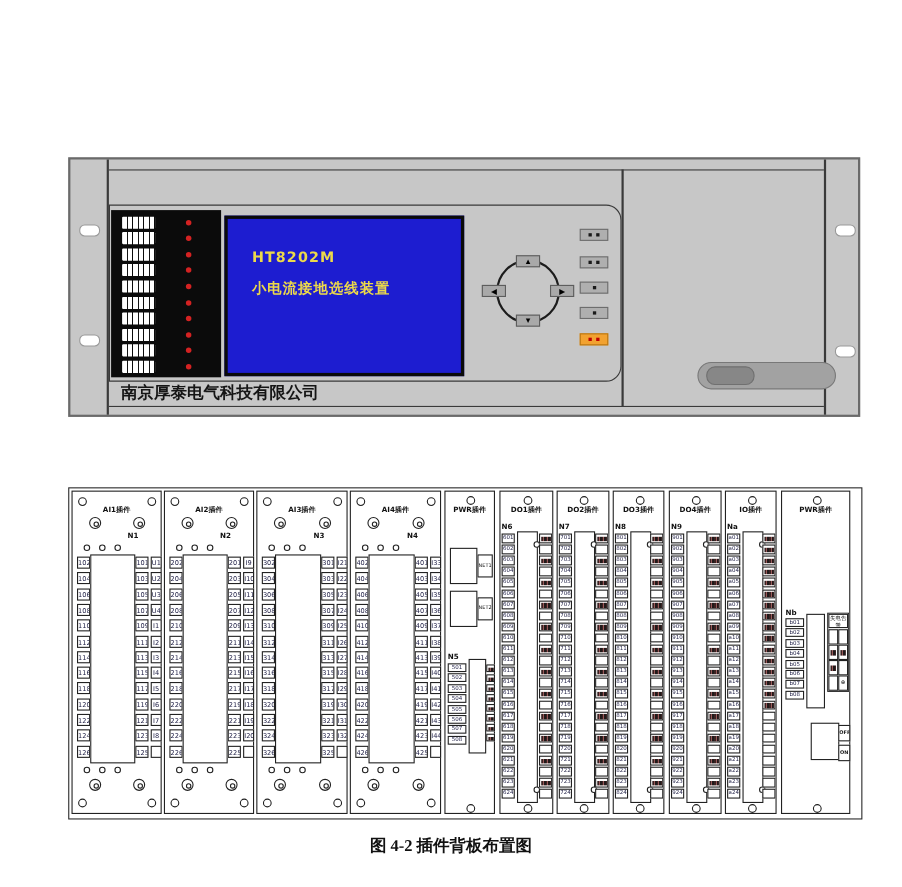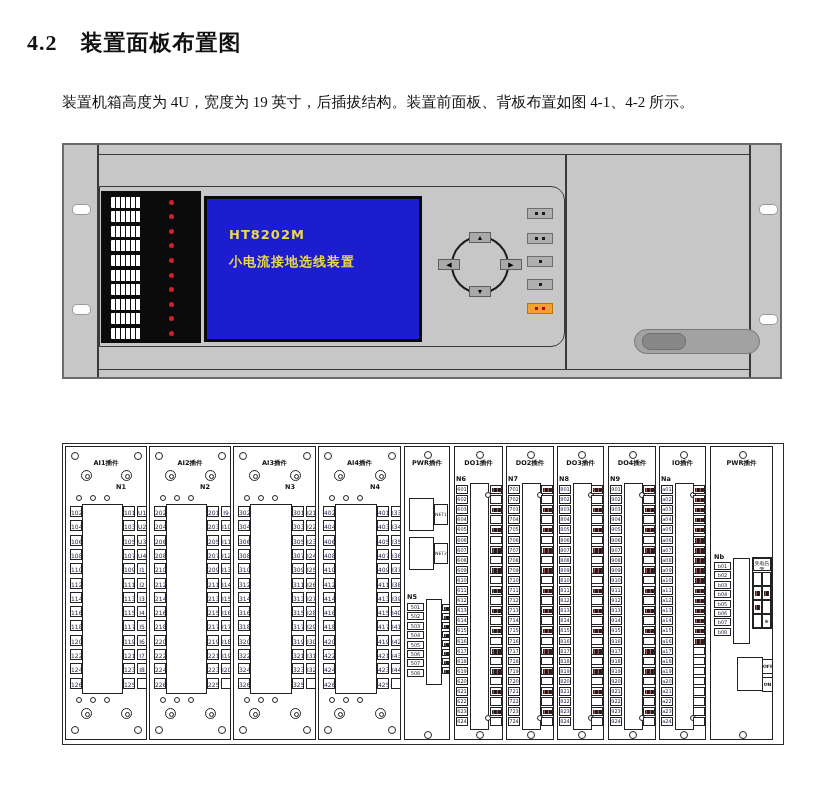--- a/index.html
+++ b/index.html
@@ -70,22 +70,20 @@
   .netlabel{position:absolute;border:1px solid #222;background:#fff;box-sizing:border-box;
             font-size:4.5px;line-height:19px;text-align:center;color:#111;overflow:hidden;}
   .acell{position:absolute;border:1px solid #222;background:#fff;box-sizing:border-box;
          font-size:5px;color:#111;text-align:center;overflow:hidden;}
 </style>
 </head>
 <body>
 
 <div class="page">
 
-  <div class="h1">4.2　装置面板布置图</div>
-  <div class="para">装置机箱高度为 4U，宽度为 19 英寸，后插拔结构。装置前面板、背板布置如图 4-1、4-2 所示。</div>
 
   <div class="fp">
 
     <div class="vdiv" style="left:33px;"></div>
     <div class="vdiv" style="left:685px;"></div>
     <div class="slot" style="left:8px;top:59px;"></div>
     <div class="slot" style="left:8px;top:159px;"></div>
     <div class="slot" style="left:695px;top:59px;"></div>
     <div class="slot" style="left:695px;top:169px;"></div>
 
@@ -164,20 +162,21 @@
           <div class="dot"></div>
         </div>
         <div class="fbtn orange" style="top: 158px;">
           <div class="dot"></div>
           <div class="dot"></div>
         </div>
       </div>
 
     <div class="vdiv" style="left:501px;top:9px;height:216px;"></div>
 
+    <div class="company">南京厚泰电气科技有限公司</div>
     <div class="hline" style="left:35px;top:224px;width:650px;"></div>
 
     <div class="handle">
       <div class="cap"></div>
     </div>
   </div>
 
 
   <div class="rear" id="rear-cards">
       <div class="card" style="left: 2px; width: 82px;">
@@ -903,14 +902,15 @@
         <div class="tbox tbox-s" style="left: 33px; top: 219.8px; width: 12px; height: 8.5px;"></div>
         <div class="tbox tbox-s" style="left: 33px; top: 229.9px; width: 12px; height: 8.5px;"></div>
         <div class="tbox tbox-s" style="left: 33px; top: 240px; width: 12px; height: 8.5px;"></div>
         <div class="tbox tbox-s" style="left: 33px; top: 250.1px; width: 12px; height: 8.5px;"></div>
         <div class="tbox tbox-s" style="left: 33px; top: 260.2px; width: 12px; height: 8.5px;"></div>
         <div class="tbox tbox-s" style="left: 33px; top: 270.3px; width: 12px; height: 8.5px;"></div>
         <div class="hole" style="left: 19.5px; top: 284px; width: 8px; height: 8px;"></div>
       </div>
     </div>
 
+  <div class="caption" style="top:760px;">图 4-2 插件背板布置图</div>
 
 </div>
 
 </body></html>

